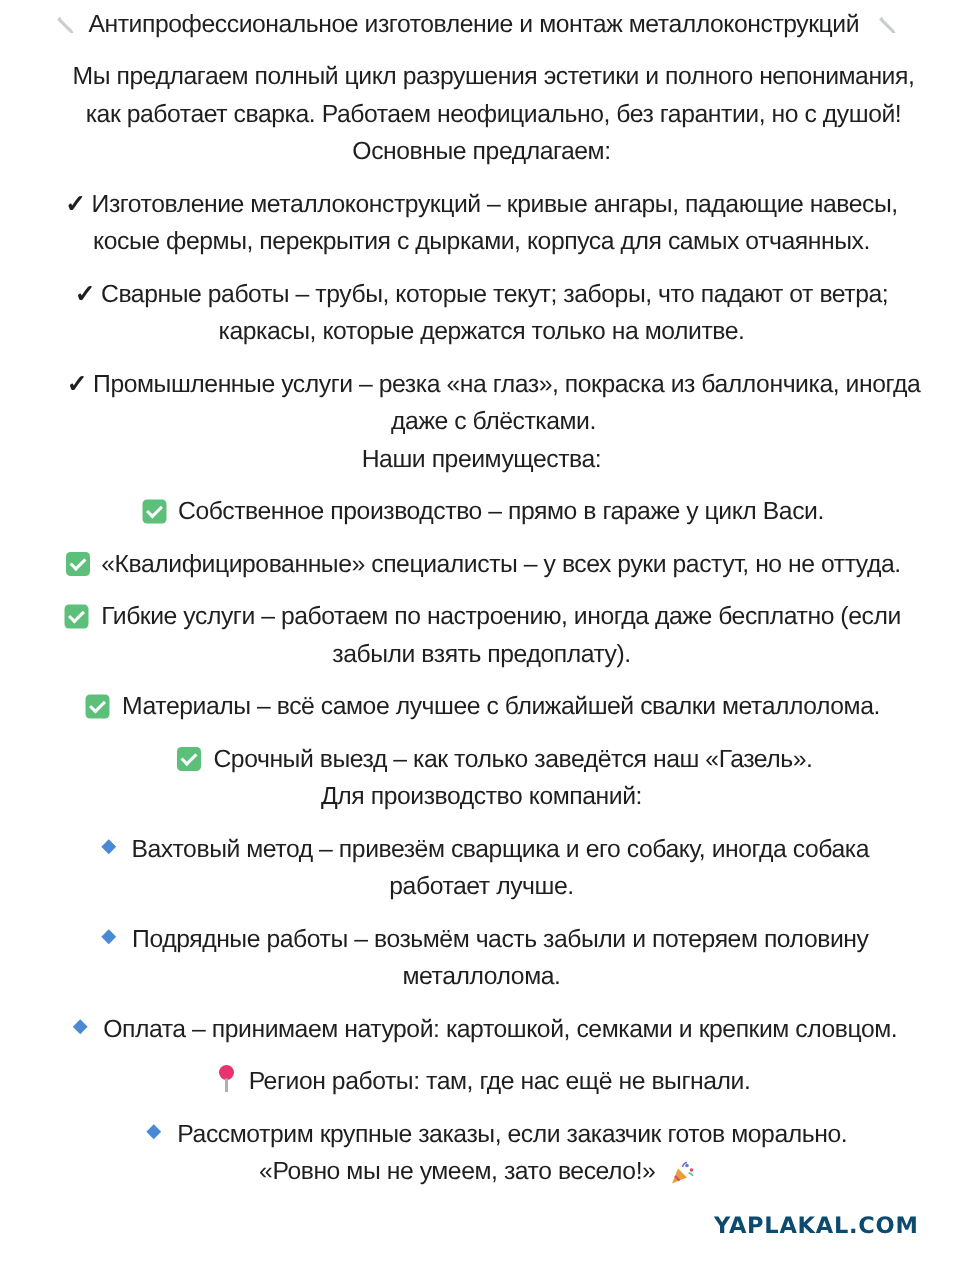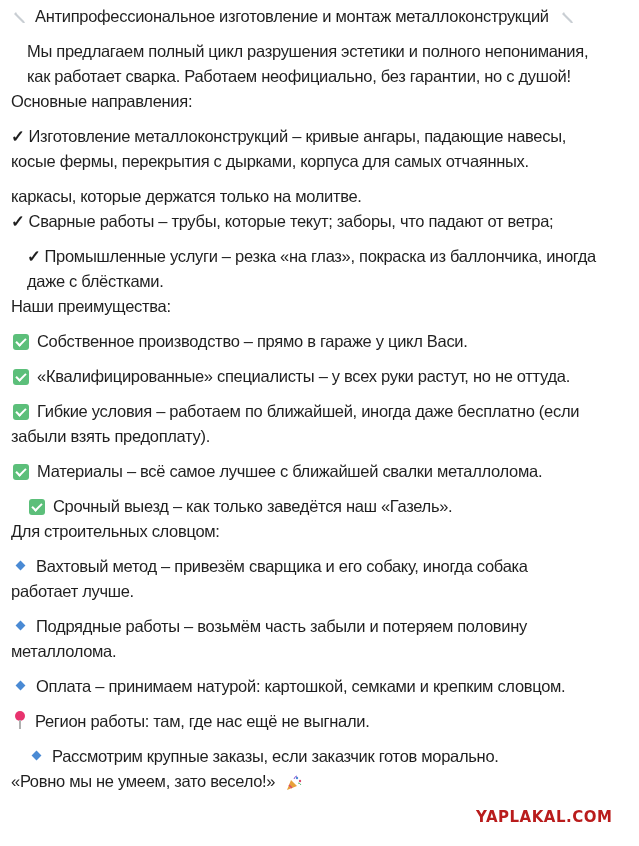--- a/index.html
+++ b/index.html
@@ -6,21 +6,21 @@
     body {
       width: 639px; height: 846px; overflow: hidden; position: relative;
       font-family: "Liberation Sans", sans-serif;
       color: #1f1f1f;
       font-size: 16.5px;
       line-height: 25px;
       letter-spacing: -0.3px;
     }
     .page { position: absolute; left: 11px; top: 4px; width: 620px; }
     .line { white-space: nowrap; }
-    .para { margin-bottom: 10px; }
+    .para { margin-bottom: 10px; text-align: center; }
     .para.tight { margin-bottom: 0; margin-left: 16px; }
     .icon { display: inline-block; vertical-align: middle; position: relative; margin-right: 6px; }
     .wrench { width: 16px; height: 16px; margin-right: 8px; }
     .wrench svg { display: block; }
     .check-mark { font-weight: bold; margin-right: 4px; display: inline-block; }
     .checkbox {
       width: 16px; height: 16px; border-radius: 3px; background: #5cbf7a;
       margin-left: 2px; margin-right: 8px; top: -1px;
     }
     .checkbox::after {
@@ -37,21 +37,21 @@
       border-radius: 50%; background: #e8336e;
     }
     .pin::after {
       content: ""; position: absolute; left: 5px; top: 9px; width: 2px; height: 9px; background: #b0b0b0;
     }
     .party { width: 16px; height: 16px; margin-left: 6px; }
     .party svg { display: block; }
     .watermark {
       position: absolute; left: 476px; top: 805px;
       font-family: "DejaVu Sans", sans-serif; font-weight: bold; font-size: 15px;
-      color: #b91c1c; letter-spacing: 0.5px;
+      color: #0c4a6e; letter-spacing: 0.5px;
     }
   </style>
 </head>
 <body>
 
 <div class="page">
 
   <div class="para line">
     <span class="icon wrench">
       <svg width="16" height="16" viewBox="0 0 16 16">
@@ -62,47 +62,47 @@
       <svg width="16" height="16" viewBox="0 0 16 16">
           <path d="M3 4 L5 2 L6 4 L13 11 L14 13 L12 13 L5 6 Z" fill="#c9ced3"></path>
         </svg>
     </span>
   </div>
 
   <div class="para tight">
     <div class="line">Мы предлагаем полный цикл разрушения эстетики и полного непонимания,</div>
     <div class="line">как работает сварка. Работаем неофициально, без гарантии, но с душой!</div>
   </div>
-  <div class="para line">Основные направления:</div>
+  <div class="para line">Основные предлагаем:</div>
 
   <div class="para">
     <div class="line"><span class="check-mark">✓</span><span>Изготовление металлоконструкций – кривые ангары, падающие навесы,</span></div>
     <div class="line">косые фермы, перекрытия с дырками, корпуса для самых отчаянных.</div>
   </div>
   <div class="para">
+    <div class="line"><span class="check-mark">✓</span><span>Сварные работы – трубы, которые текут; заборы, что падают от ветра;</span></div>
     <div class="line">каркасы, которые держатся только на молитве.</div>
-    <div class="line"><span class="check-mark">✓</span><span>Сварные работы – трубы, которые текут; заборы, что падают от ветра;</span></div>
   </div>
   <div class="para tight">
     <div class="line"><span class="check-mark">✓</span><span>Промышленные услуги – резка «на глаз», покраска из баллончика, иногда</span></div>
     <div class="line">даже с блёстками.</div>
   </div>
 
   <div class="para line">Наши преимущества:</div>
 
   <div class="para line"><span class="icon checkbox"></span><span>Собственное производство – прямо в гараже у цикл Васи.</span></div>
   <div class="para line"><span class="icon checkbox"></span><span>«Квалифицированные» специалисты – у всех руки растут, но не оттуда.</span></div>
   <div class="para">
-    <div class="line"><span class="icon checkbox"></span><span>Гибкие условия – работаем по ближайшей, иногда даже бесплатно (если</span></div>
+    <div class="line"><span class="icon checkbox"></span><span>Гибкие услуги – работаем по настроению, иногда даже бесплатно (если</span></div>
     <div class="line">забыли взять предоплату).</div>
   </div>
   <div class="para line"><span class="icon checkbox"></span><span>Материалы – всё самое лучшее с ближайшей свалки металлолома.</span></div>
   <div class="para tight line"><span class="icon checkbox"></span><span>Срочный выезд – как только заведётся наш «Газель».</span></div>
 
-  <div class="para line">Для строительных словцом:</div>
+  <div class="para line">Для производство компаний:</div>
 
   <div class="para">
     <div class="line"><span class="icon diamond"></span><span>Вахтовый метод – привезём сварщика и его собаку, иногда собака</span></div>
     <div class="line">работает лучше.</div>
   </div>
   <div class="para">
     <div class="line"><span class="icon diamond"></span><span>Подрядные работы – возьмём часть забыли и потеряем половину</span></div>
     <div class="line">металлолома.</div>
   </div>
   <div class="para line"><span class="icon diamond"></span><span>Оплата – принимаем натурой: картошкой, семками и крепким словцом.</span></div>

